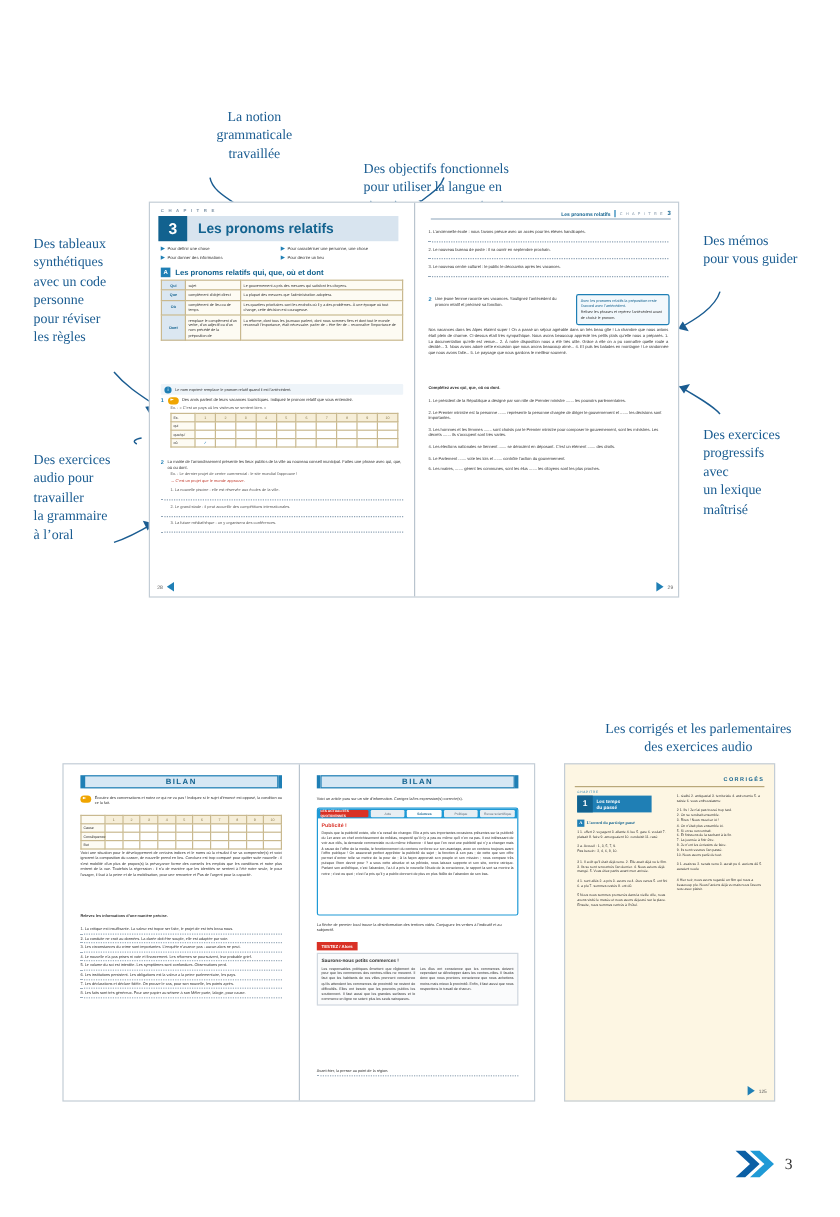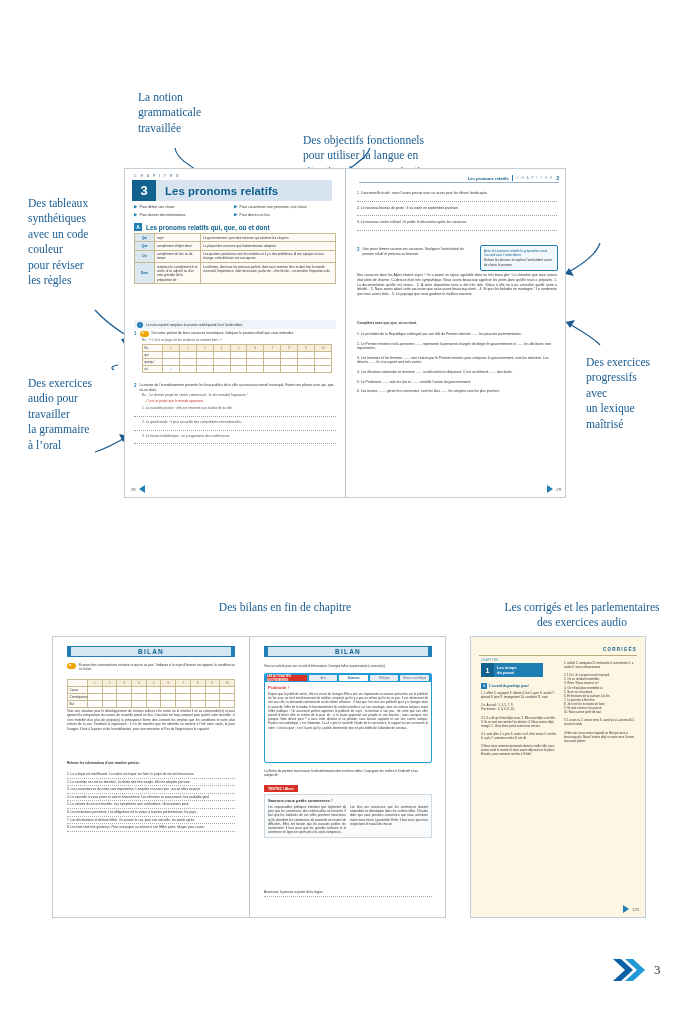--- a/index.html
+++ b/index.html
@@ -246,43 +246,44 @@
     <g fill="#1a5c91">
       <path d="M208 178 l-9 -3 l3 9 z"></path>
       <path d="M340 178 l6 -7 l3 9 z"></path>
       <path d="M130 338 l-9 1 l5 8 z"></path>
       <path d="M128 436 l-9 -2 l4 8 z"></path>
       <path d="M565 274 l9 2 l-5 -8 z"></path>
       <path d="M566 322 l9 -2 l-5 8 z"></path>
     </g>
   </svg>
 
-  <div class="anno" style="left:138px; top:90px; width:120px; white-space:pre-line;">La notion
+  <div class="anno" style="left:152px; top:90px; width:120px; white-space:pre-line;text-align:center;">La notion
 grammaticale
 travaillée</div>
   <div class="anno" style="left:303px; top:90px; width:200px; white-space:pre-line;margin-top:43px;">Des objectifs fonctionnels
 pour utiliser la langue en
 situation de communication</div>
   <div class="anno" style="left:28px; top:196px; width:100px; white-space:pre-line;">Des tableaux
 synthétiques
 avec un code
-couleur
+personne
 pour réviser
 les règles</div>
   <div class="anno" style="left:28px; top:376px; width:100px; white-space:pre-line;">Des exercices
 audio pour
 travailler
 la grammaire
 à l’oral</div>
+  <div class="anno" style="left:586px; top:193px; width:112px; white-space:pre-line;">Des mémos
+pour vous guider</div>
   <div class="anno" style="left:586px; top:355px; width:110px; white-space:pre-line;">Des exercices
 progressifs
 avec
 un lexique
 maîtrisé</div>
-  <div class="anno c" style="left:140px; top:600px; width:290px;">Des bilans en fin de chapitre</div>
   <div class="anno c" style="left:466px; top:600px; width:232px; white-space:pre-line;">Les corrigés et les parlementaires
 des exercices audio</div>
 
   <div class="spread" id="main-spread">
     <div class="gutter" style="left:220px;"></div>
 
     <div class="bookpage" id="main-left">
       <div class="chapitre-kicker">C H A P I T R E</div>
       <div class="chap-head">
         <div class="chap-num">3</div>

